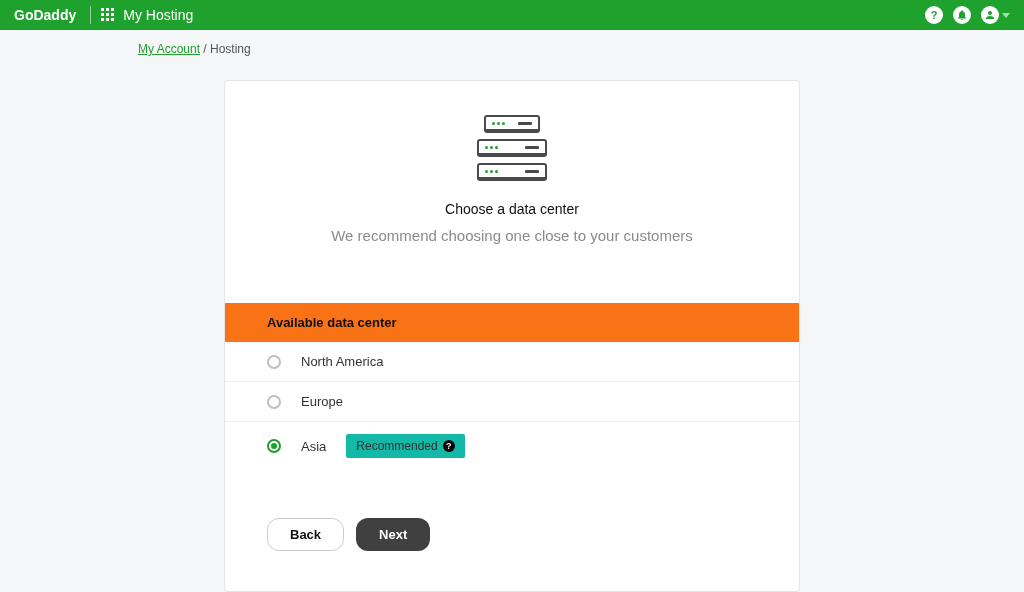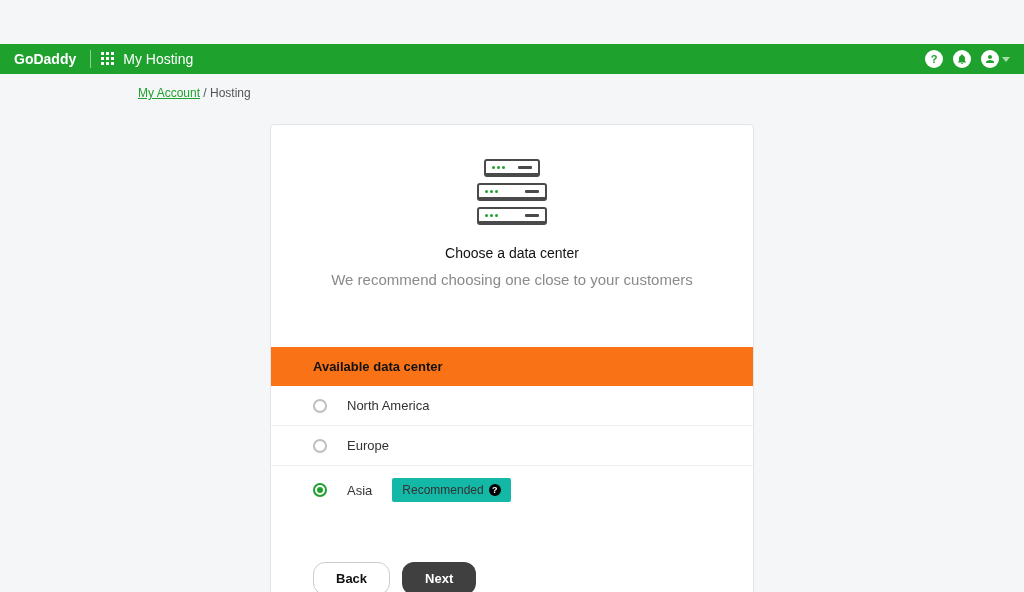--- a/index.html
+++ b/index.html
@@ -11,21 +11,20 @@
     }
 
     
     .header {
       background: #1fa12e;
       height: 30px;
       display: flex;
       align-items: center;
       padding: 0 14px;
       color: #fff;
-      margin-top: 44px;
     }
     .logo {
       font-weight: 700;
       font-size: 14px;
       margin-right: 14px;
     }
     .divider-v {
       width: 1px;
       height: 18px;
       background: rgba(255,255,255,0.5);
@@ -68,21 +67,21 @@
     .breadcrumb {
       padding: 12px 0 0 138px;
       font-size: 12px;
       color: #555;
     }
     .breadcrumb a { color: #1fa12e; text-decoration: underline; }
 
     
     .main-wrap { display: flex; justify-content: center; padding: 24px 0 40px; }
     .card {
-      width: 484px;
+      width: 576px;
       background: #fff;
       border: 1px solid #e5e5e5;
       border-radius: 4px;
       padding: 34px 42px 40px;
     }
 
     .servers-illustration {
       display: flex;
       flex-direction: column;
       align-items: center;

